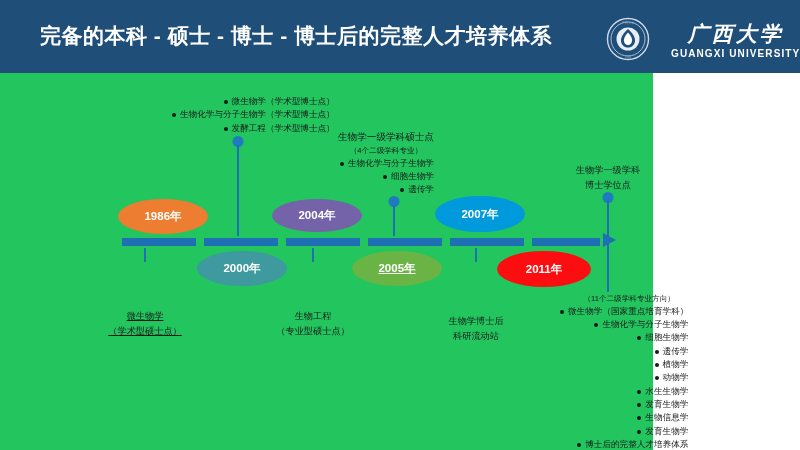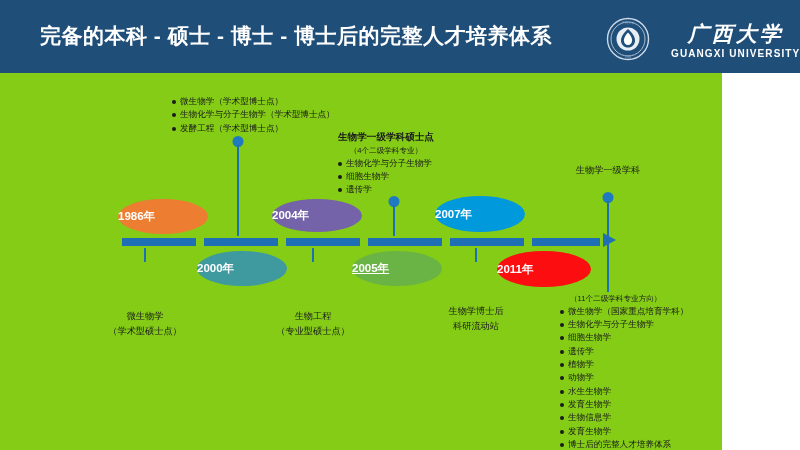--- a/index.html
+++ b/index.html
@@ -4,22 +4,22 @@
 <style>
   * { box-sizing: border-box; margin: 0; padding: 0; }
   html, body {
     width: 800px; height: 450px;
     overflow: hidden;
     background: #ffffff;
     font-family: "Liberation Sans", "DejaVu Sans", sans-serif;
   }
   #slide {
     position: relative;
-    width: 722px; height: 450px;
-    background: #84cc16;
+    width: 653px; height: 450px;
+    background: #22c55e;
   }
 
   
   #header {
     position: absolute; left: 0; top: 0;
     width: 800px; height: 73px;
     background: #1f4e79;
     display: flex; align-items: center;
   }
   #header-title {
@@ -69,21 +69,21 @@
     position: absolute; top: -3px; right: -2px;
     width: 0; height: 0;
     border-top: 7px solid transparent;
     border-bottom: 7px solid transparent;
     border-left: 13px solid #1f6fb4;
   }
 
   
   .year-pill {
     position: absolute;
-    display: flex; align-items: center; justify-content: flex-start;
+    display: flex; align-items: center; justify-content: center;
     border-radius: 50%;
     color: #ffffff;
     font-size: 11.5px;
     font-weight: bold;
     white-space: nowrap;
   }
 
   
   .conn { position: absolute; }
   .conn-line {
@@ -102,26 +102,26 @@
 
   
   .callout {
     position: absolute;
     color: #1a1a1a;
     font-size: 8.6px;
     line-height: 1.55;
     white-space: nowrap;
   }
   .callout .hd {
-    font-size: 9.6px; font-weight: bold; text-align: center;
+    font-size: 9.6px; font-weight: normal; text-align: center;
   }
   .callout .sub {
     font-size: 7.6px; text-align: center;
   }
-  .bul { display: flex; align-items: flex-start; gap: 4px; }
+  .bul { display: flex; align-items: flex-start; gap: 4px; justify-content: flex-end; }
   .bul .dot {
     flex: 0 0 auto; width: 4px; height: 4px;
     border-radius: 50%; background: #1a1a1a; margin-top: 5px;
   }
   .centered { text-align: center; white-space: nowrap; }
   .c-line { font-size: 9.2px; line-height: 1.6; text-align: center; }
 </style>
 </head>
 <body>
 
@@ -178,20 +178,21 @@
       <span>细胞生物学</span>
     </div>
     <div class="bul">
       <span class="dot"></span>
       <span>遗传学</span>
     </div>
   </div>
 
   <div class="callout centered" style="left:548px; top:163px; width:120px;">
     <div class="c-line">生物学一级学科</div>
+    <div class="c-line">博士学位点</div>
   </div>
 
   <div class="conn" style="left:232px; top:136px; width:12px; height:100px;">
     <span class="conn-dot" style="top:0;"></span>
     <span class="conn-line" style="top:9px; height:91px;"></span>
   </div>
 
   <div class="conn" style="left:388px; top:196px; width:12px; height:40px;">
     <span class="conn-dot" style="top:0;"></span>
     <span class="conn-line" style="top:9px; height:31px;"></span>
@@ -234,37 +235,37 @@
   <div id="timeline">
     <span class="tl-seg" style="left: 0px; width: 74px; background: rgb(31, 111, 180);"></span>
     <span class="tl-seg" style="left: 82px; width: 74px; background: rgb(31, 111, 180);"></span>
     <span class="tl-seg" style="left: 164px; width: 74px; background: rgb(31, 111, 180);"></span>
     <span class="tl-seg" style="left: 246px; width: 74px; background: rgb(31, 111, 180);"></span>
     <span class="tl-seg" style="left: 328px; width: 74px; background: rgb(31, 111, 180);"></span>
     <span class="tl-seg" style="left: 410px; width: 68px; background: rgb(31, 111, 180);"></span>
     <span id="tl-arrow" style="border-left-color: rgb(31, 111, 180);"></span>
   </div>
 
-  <div class="callout centered" style="left:85px; top:309px; width:120px;">
+  <div class="callout centered" style="left:85px; top:309px; width:120px;text-decoration:underline;">
     <div class="c-line">微生物学</div>
     <div class="c-line">（学术型硕士点）</div>
   </div>
 
   <div class="callout centered" style="left:253px; top:309px; width:120px;">
     <div class="c-line">生物工程</div>
     <div class="c-line">（专业型硕士点）</div>
   </div>
 
-  <div class="callout centered" style="left:416px; top:304px; width:120px;">
+  <div class="callout centered" style="left:416px; top:314px; width:120px;">
     <div class="c-line">生物学博士后</div>
     <div class="c-line">科研流动站</div>
   </div>
 
   <div class="callout" style="left:560px; top:293px;">
-    <div class="sub" style="text-align:left; padding-left:10px;">（11个二级学科专业方向）</div>
+    <div class="sub" style="text-align:center; padding-left:10px;">（11个二级学科专业方向）</div>
     <div class="bul">
       <span class="dot"></span>
       <span>微生物学（国家重点培育学科）</span>
     </div>
     <div class="bul">
       <span class="dot"></span>
       <span>生物化学与分子生物学</span>
     </div>
     <div class="bul">
       <span class="dot"></span>

